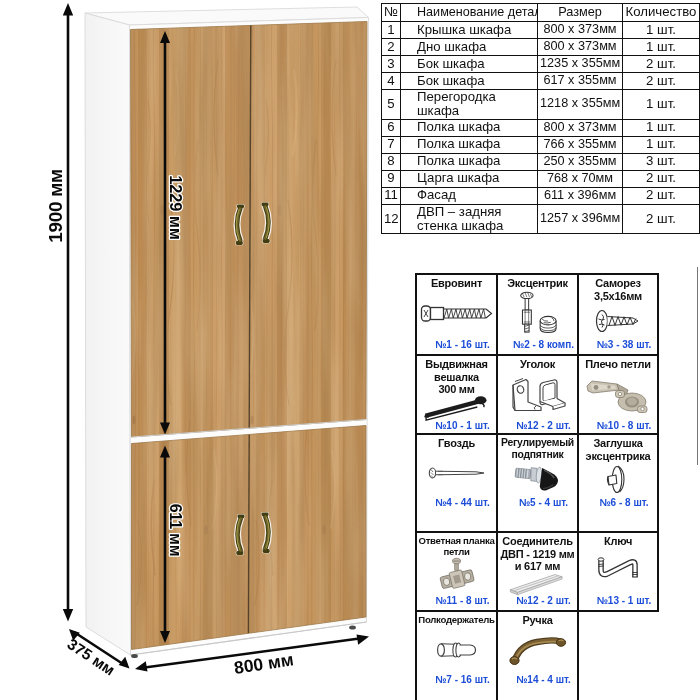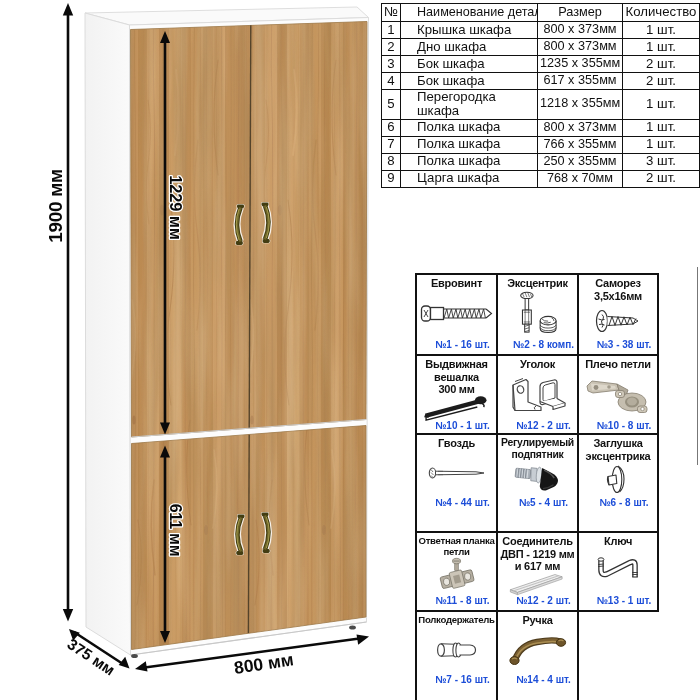--- a/index.html
+++ b/index.html
@@ -298,20 +298,32 @@
           <td class="nm">Полка шкафа</td>
           <td class="c">250 x 355мм</td>
           <td class="c">3 шт.</td>
         </tr>
 <tr style="height:17px">
           <td class="c">9</td>
           <td class="nm">Царга шкафа</td>
           <td class="c">768 x 70мм</td>
           <td class="c">2 шт.</td>
         </tr>
+<tr style="height:17px">
+          <td class="c">11</td>
+          <td class="nm">Фасад</td>
+          <td class="c">611 x 396мм</td>
+          <td class="c">2 шт.</td>
+        </tr>
+<tr style="height:29.5px">
+          <td class="c">12</td>
+          <td class="nm">ДВП – задняя стенка шкафа</td>
+          <td class="c">1257 x 396мм</td>
+          <td class="c">2 шт.</td>
+        </tr>
 </tbody>
     </table>
 
 <table id="hw">
 <colgroup>
         <col style="width:81px">
         <col style="width:81px">
         <col style="width:80px">
       </colgroup>
 <tbody>

